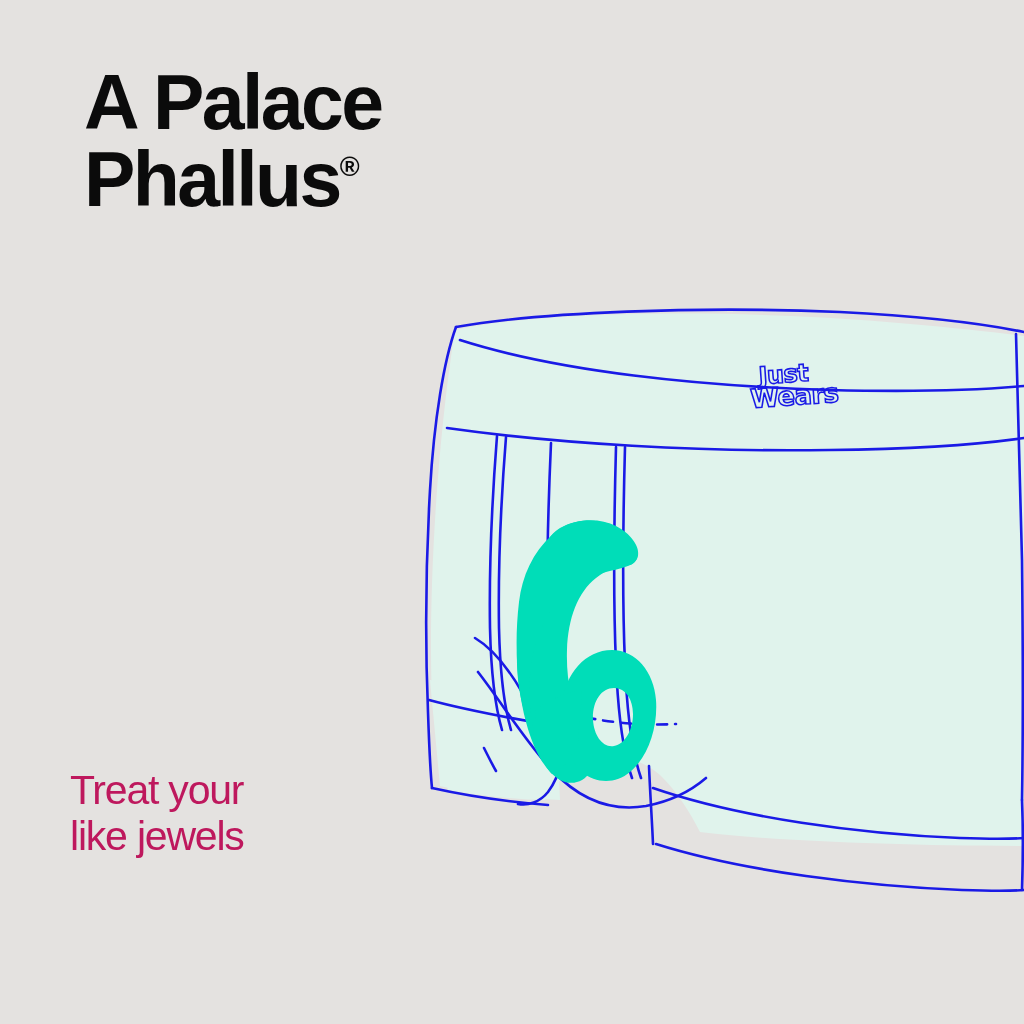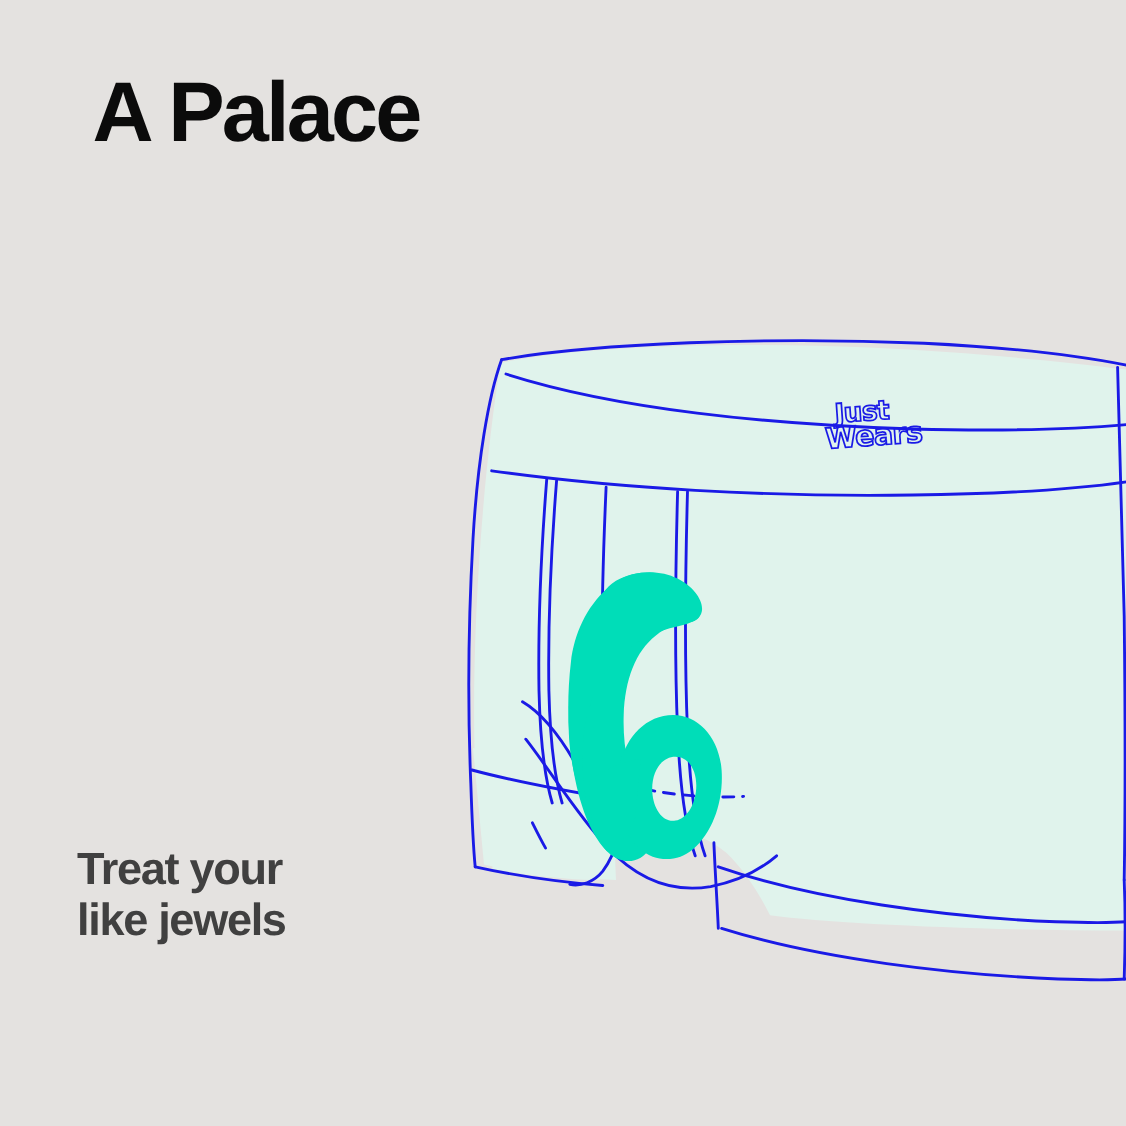--- a/index.html
+++ b/index.html
@@ -42,25 +42,25 @@
   }
 
   
   #subtitle {
     position: absolute;
     left: 70px;
     top: 768px;
     width: 420px;
     margin: 0;
     font-family: "Liberation Sans", sans-serif;
-    font-weight: 700;
+    font-weight: 400;
     font-size: 41px;
     line-height: 1.12;
     letter-spacing: -1.2px;
-    color: #404040;
+    color: #be185d;
     white-space: pre;
   }
   #subtitle .sub-line { display: block; }
 
   
   #illustration {
     position: absolute;
     left: 0;
     top: 0;
     width: 1024px;
@@ -217,17 +217,17 @@
                C572,756 562,772 552,774
                C540,762 534,736 536,710 Z"></path>
     </g>
 
     <g transform="translate(748,366) rotate(-4)">
       <text class="logo-letter" x="10" y="19" font-size="24" letter-spacing="-0.6" fill="none" stroke="#1a1ae6" stroke-width="1.6" paint-order="stroke">Just</text>
       <text class="logo-letter" x="0" y="42" font-size="26" letter-spacing="-0.6" fill="none" stroke="#1a1ae6" stroke-width="1.6" paint-order="stroke">Wears</text>
     </g>
   </svg>
 
-  <h1 id="headline"><span class="hl-line">A Palace</span></h1>
+  <h1 id="headline"><span class="hl-line">A Palace</span><span class="hl-line"><span>Phallus</span><span class="reg">®</span></span></h1>
 
   <p id="subtitle"><span class="sub-line">Treat your</span><span class="sub-line">like jewels</span></p>
 
 </div>
 
 </body></html>

